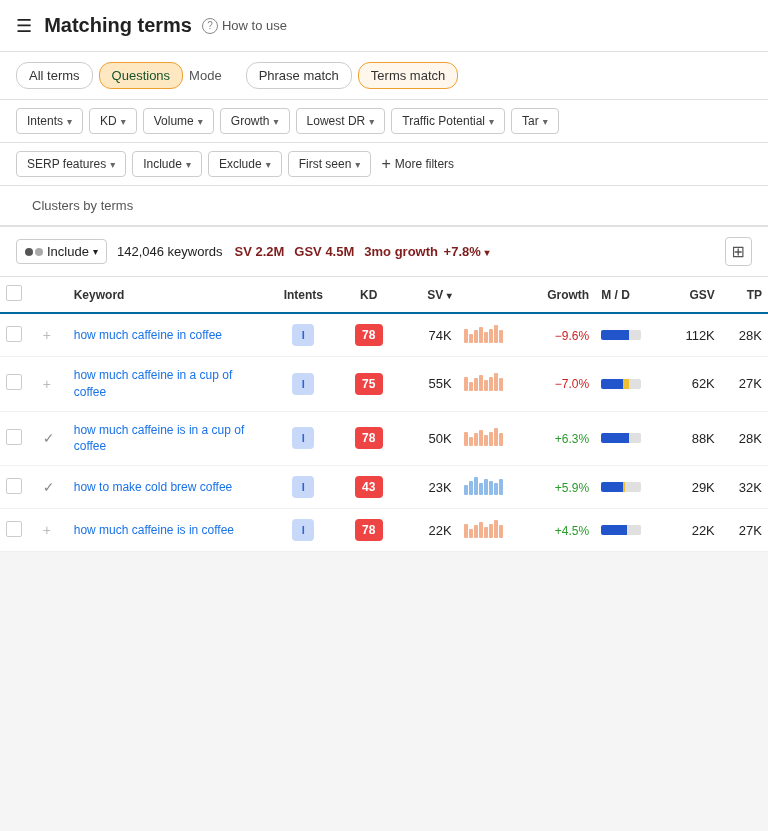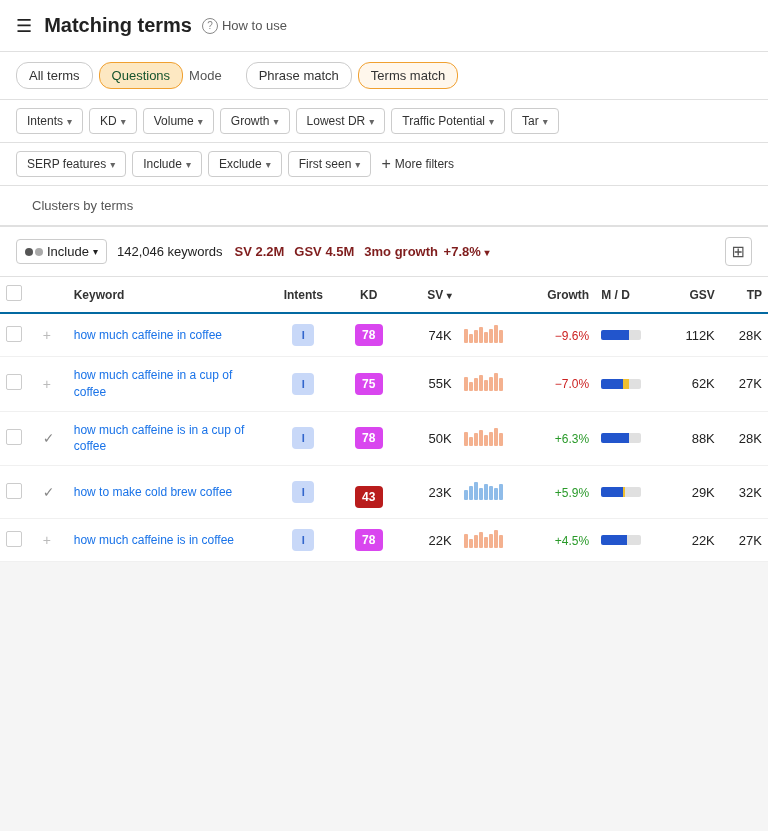--- a/index.html
+++ b/index.html
@@ -42,22 +42,22 @@
     table { width: 100%; border-collapse: collapse; }
     thead th { padding: 8px 6px; text-align: left; font-weight: 600; font-size: 12px; color: #333; border-bottom: 2px solid #0369a1; background: #fff; white-space: nowrap; }
     tbody tr { border-bottom: 1px solid #f0f0f0; }
     tbody td { padding: 10px 6px; vertical-align: middle; font-size: 13px; }
     .cb { width: 16px; height: 16px; border: 1px solid #ccc; border-radius: 2px; cursor: pointer; display: inline-block; }
     .row-action { color: #bbb; font-size: 14px; cursor: pointer; }
     .row-action.check { color: #888; }
     .keyword-link { color: #1a73e8; text-decoration: none; font-size: 12px; line-height: 1.4; }
     .intent-badge { display: inline-flex; align-items: center; justify-content: center; width: 22px; height: 22px; border-radius: 4px; background: #c8d8f8; color: #3366cc; font-size: 11px; font-weight: 600; }
     .kd-badge { display: inline-flex; align-items: center; justify-content: center; width: 28px; height: 22px; border-radius: 4px; font-size: 12px; font-weight: 600; color: #fff; }
-    .kd-orange { background: #d946ef; }
-    .kd-yellow { background: #b91c1c; margin-top: 10px; }
+    .kd-orange { background: #ef4444; }
+    .kd-yellow { background: #ef4444; }
     .growth-pos { color: #2a9a2a; font-size: 12px; }
     .growth-neg { color: #cc2222; font-size: 12px; }
     .num-val { font-size: 13px; color: #222; text-align: right; }
     .col-checkbox { width: 28px; }
     .col-action { width: 20px; }
     .col-keyword { width: 150px; }
     .col-intents { width: 60px; text-align: center; }
     .col-kd { width: 40px; text-align: center; }
     .col-sv { width: 48px; text-align: right; }
     .col-spark { width: 50px; }

